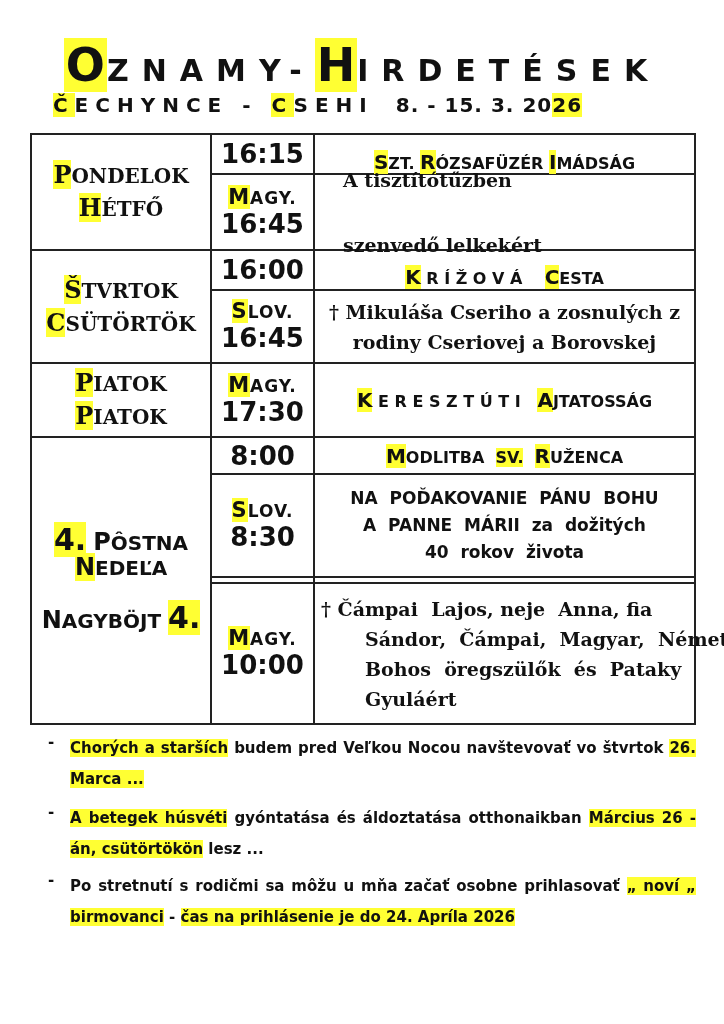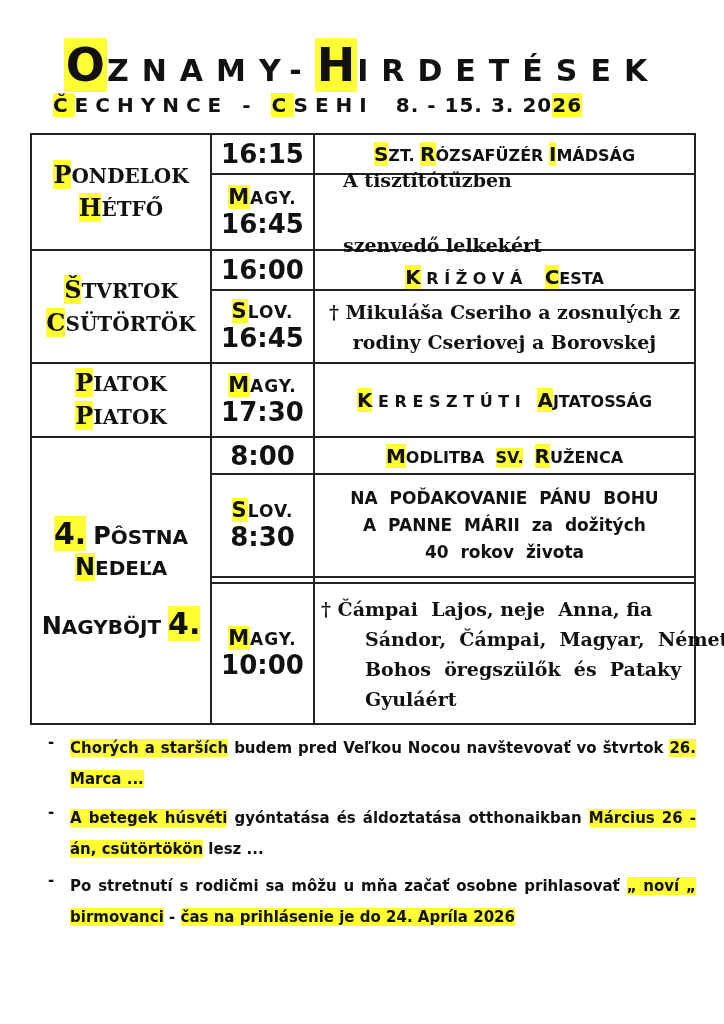--- a/index.html
+++ b/index.html
@@ -22,21 +22,21 @@
 
   .day { font-size: 20px; line-height: 32px; }
   .day .cap { font-size: 24px; }
   .time { font-size: 26px; line-height: 30px; }
   .lang { font-size: 17px; line-height: 22px; letter-spacing: 1px; }
   .lang .cap { font-size: 21px; }
   .desc-head { font-size: 16px; }
   .desc-head .cap { font-size: 20px; }
   .desc-body { font-size: 19px; line-height: 30px; }
   .desc-sans { font-size: 17px; line-height: 27px; }
-  .big-day { font-size: 20px; line-height: 30px; }
+  .big-day { font-size: 20px; line-height: 24px; }
   .big-day .num { font-size: 30px; }
   .big-day .cap { font-size: 24px; }
 
   .notes { position: absolute; left: 48px; width: 648px; font-size: 15px; }
   .note { position: absolute; left: 0; width: 648px; }
   .note .dash { position: absolute; left: 0; top: 0; }
   .note .txt { position: absolute; left: 22px; width: 626px; line-height: 31px; text-align: justify; }
 </style>
 </head>
 <body>
@@ -103,21 +103,21 @@
     </div>
   <div class="cell sans" style="left:180px;top:340px;width:101px;height:101px;">
       <div class="lang"><span class="hl cap">S</span><span>LOV.</span></div>
       <div class="time">8:30</div>
     </div>
   <div class="cell sans" style="left:180px;top:449px;width:101px;height:139px;">
       <div class="lang"><span class="hl cap">M</span><span>AGY.</span></div>
       <div class="time">10:00</div>
     </div>
 
-  <div class="cell" style="left:283px;top:8px;width:379px;height:22px;border-radius:17px;">
+  <div class="cell" style="left:283px;top:16px;width:379px;height:22px;border-radius:17px;">
       <div class="sans desc-head" style="white-space: pre;"><span class="hl cap">S</span><span>ZT. </span><span class="hl cap">R</span><span>ÓZSAFÜZÉR </span><span class="hl cap">I</span><span>MÁDSÁG</span></div>
     </div>
   <div class="cell" style="left:283px;top:40px;width:379px;height:74px;border-radius:27px;">
       <div class="serif desc-body" style="text-align: left; align-self: flex-start; padding-left: 28px;">
         <div style="white-space: pre;">A tisztítótűzben</div>
         <div style="white-space: pre; margin-top: 35px;">szenvedő lelkekért</div>
       </div>
     </div>
   <div class="cell" style="left:283px;top:116px;width:379px;height:38px;justify-content:flex-end;">
       <div class="sans desc-head" style="white-space: pre;"><span class="hl cap">K</span><span> R Í Ž O V Á    </span><span class="hl cap">C</span><span>ESTA</span></div>

